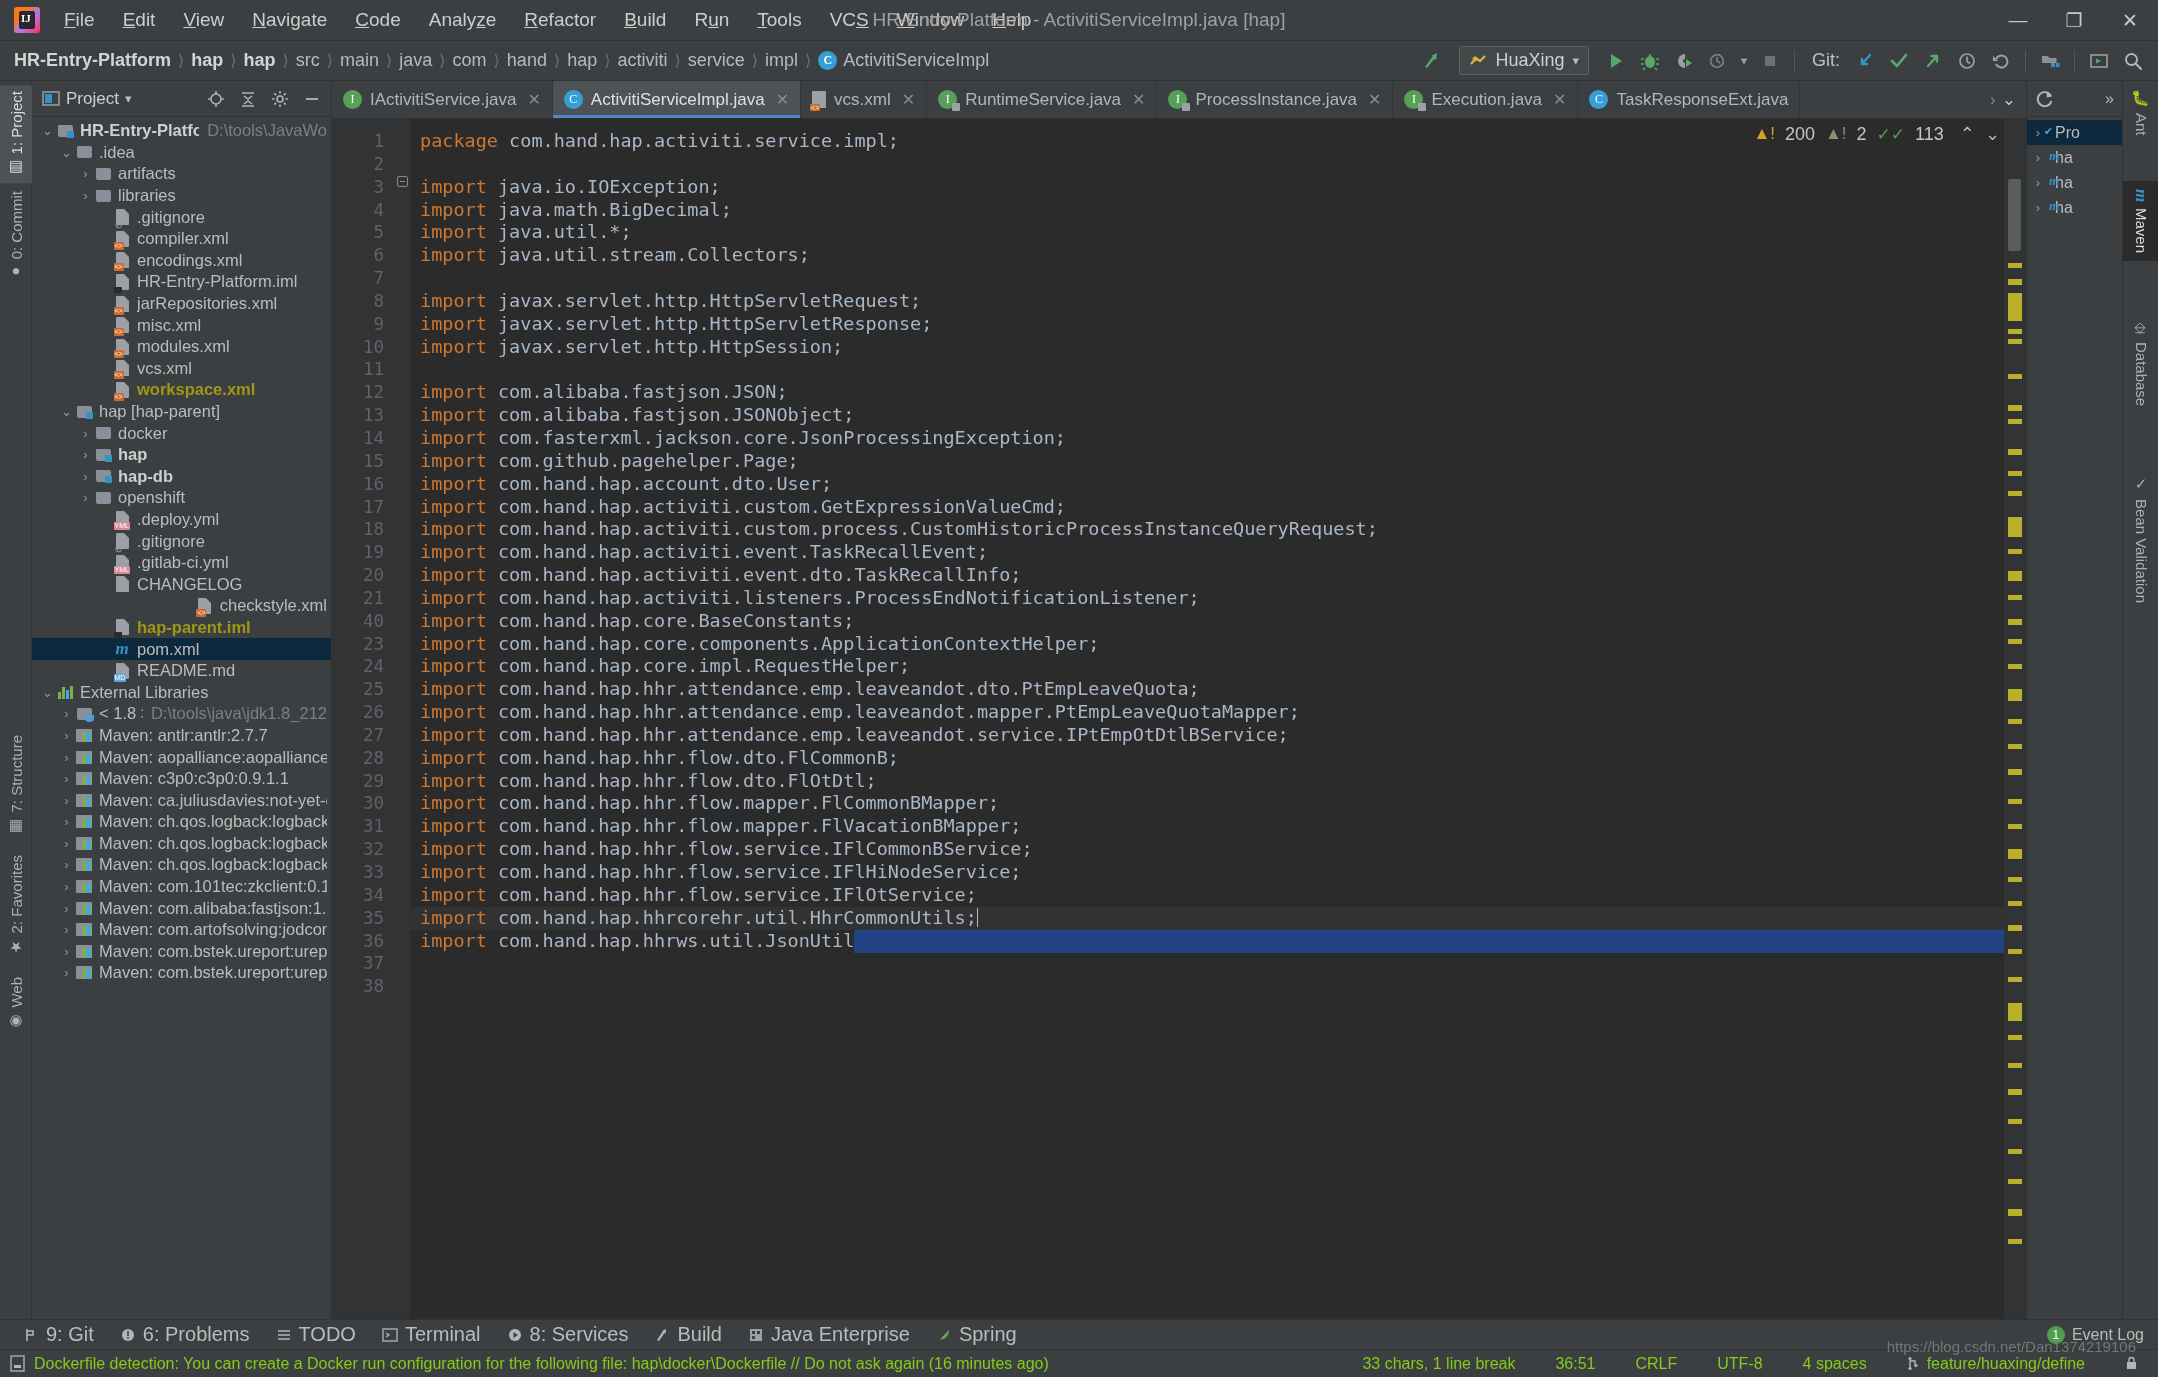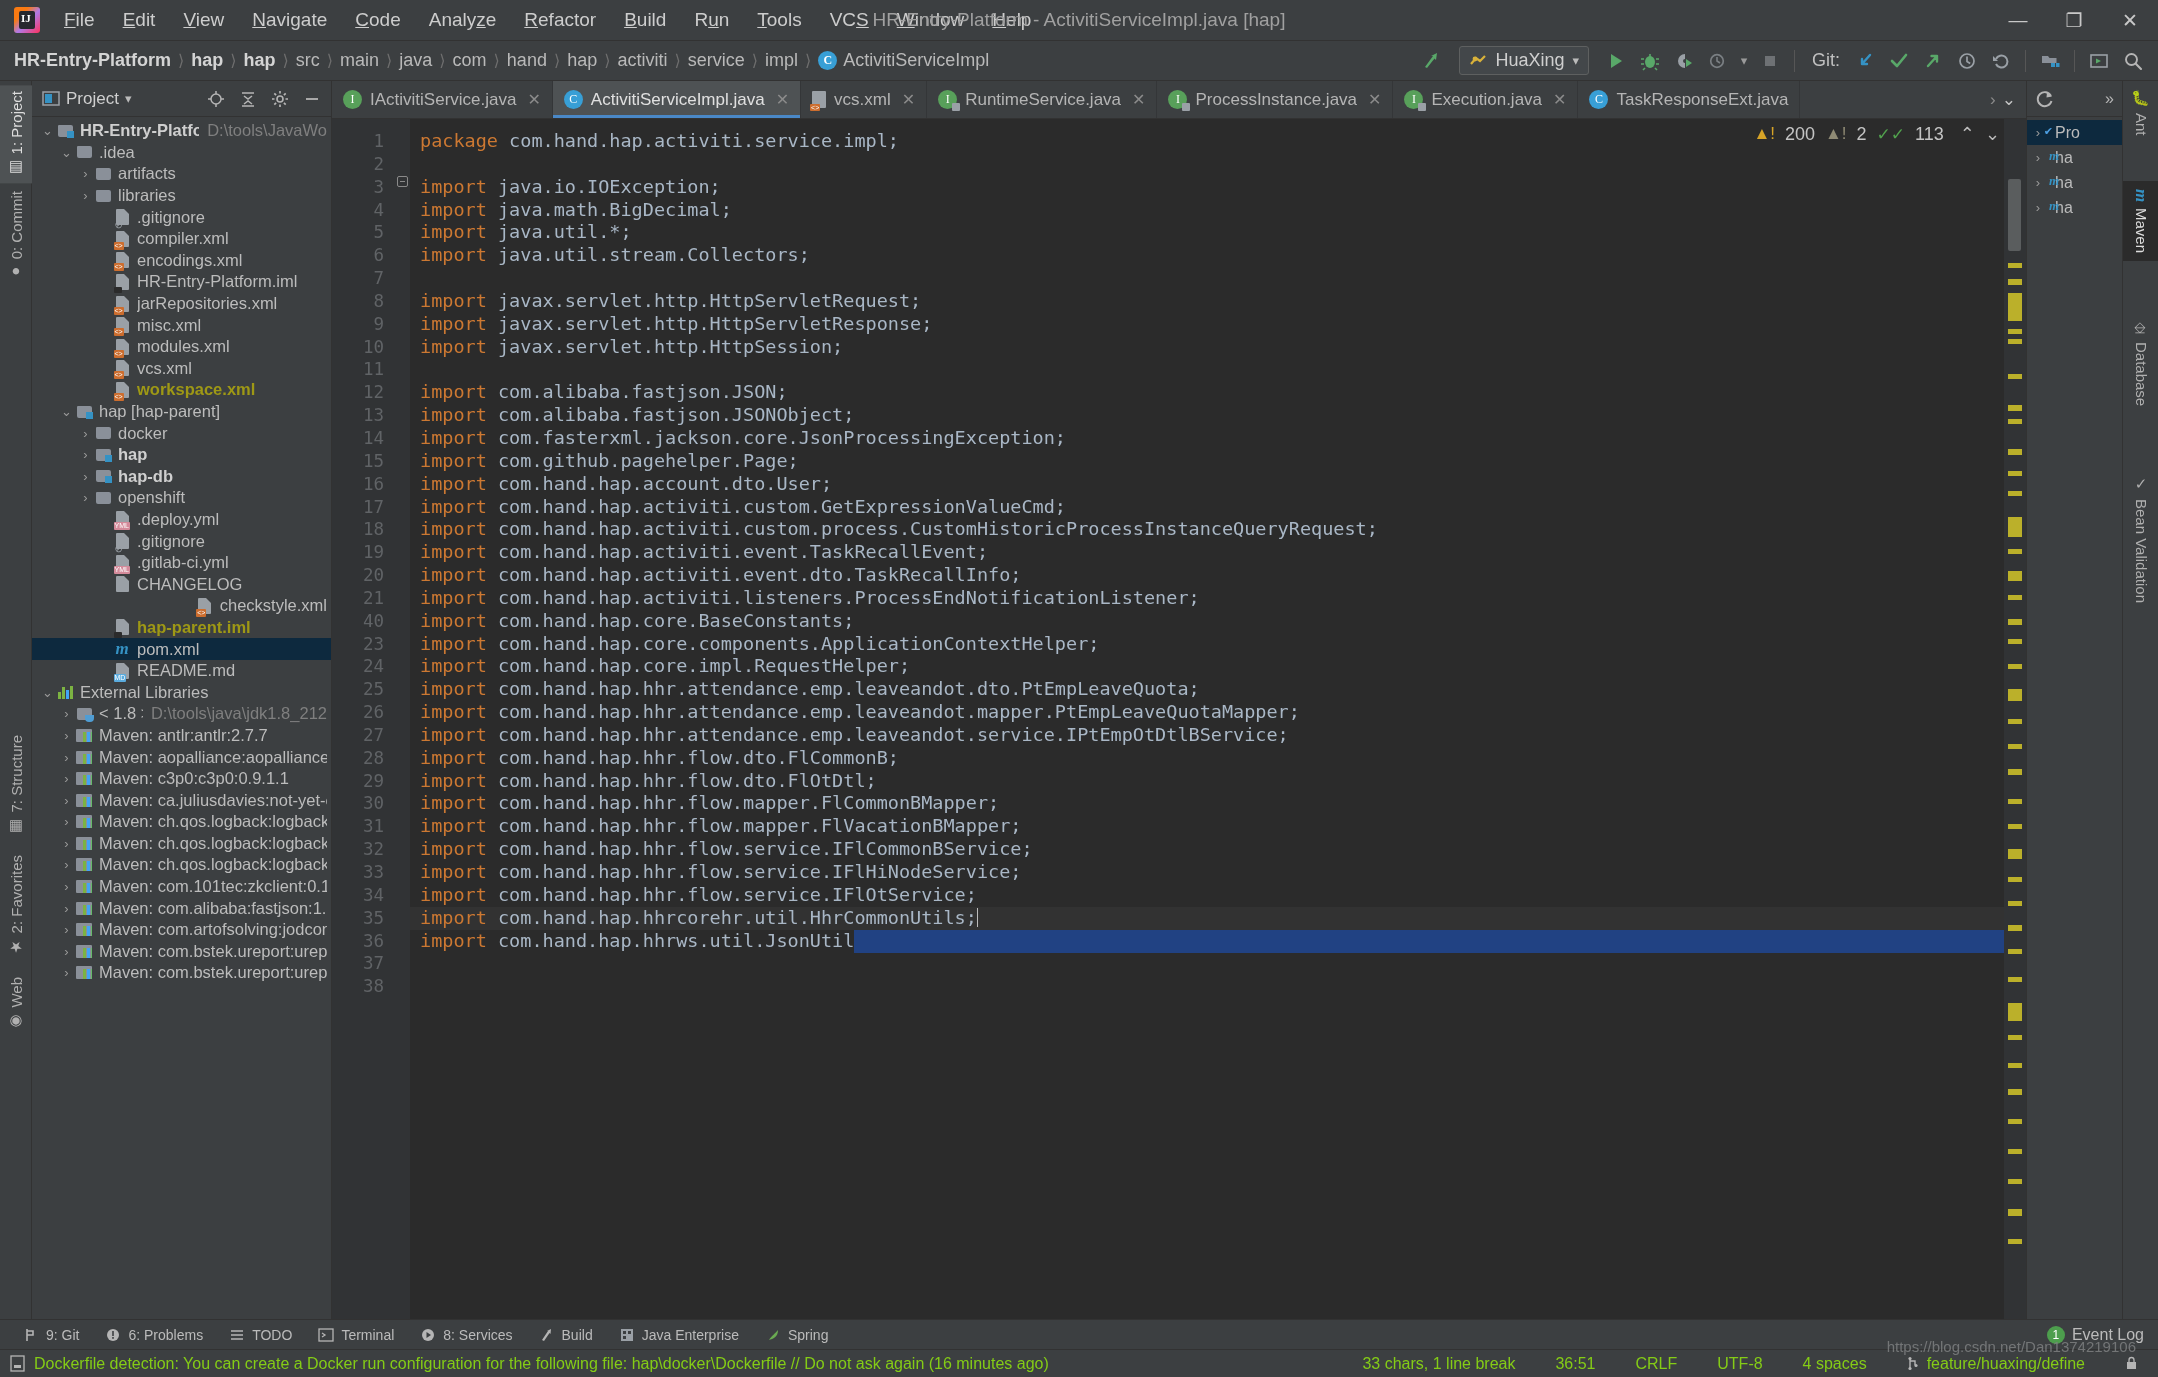--- a/index.html
+++ b/index.html
@@ -179,21 +179,21 @@
   .vstrip-r { width: 36px; flex: 0 0 36px; background: #3c3f41; border-left: 1px solid #323232;
     position: relative; }
   .vstrip-r .vitem { position: absolute; left: 0; width: 36px; writing-mode: vertical-rl;
     font-size: 15px; color: #b0b0b0; white-space: nowrap; display: flex; align-items: center;
     gap: 6px; padding: 8px 0; }
   .vstrip-r .vitem.sel { background: #2b2b2b; color: #ddd; }
 
   
   .toolwin-bar { height: 30px; flex: 0 0 30px; background: #3c3f41; display: flex; align-items: center;
     gap: 0px; padding-left: 10px; border-top: 1px solid #323232; position: relative; }
-  .twitem { display: flex; align-items: center; gap: 7px; font-size: 14px; color: #bbb; padding: 0 13px; }
+  .twitem { display: flex; align-items: center; gap: 7px; font-size: 20px; color: #bbb; padding: 0 13px; }
   .event-log { margin-left: auto; display: flex; align-items: center; gap: 7px; padding-right: 14px;
     font-size: 16px; color: #bbb; }
   .evt-badge { width: 18px; height: 18px; border-radius: 50%; background: #4d9e4d; color: #fff;
     font-size: 12px; display: flex; align-items: center; justify-content: center; }
   .statusbar { height: 28px; flex: 0 0 28px; background: #3c3f41; display: flex; align-items: center;
     padding: 0 10px; gap: 0; font-size: 16px; color: #84cc16; border-top: 1px solid #323232;
     position: relative; text-align: center; }
   .sb-left { display: flex; align-items: center; gap: 9px; }
   .sb-right { margin-left: auto; display: flex; align-items: center; gap: 40px; padding-right: 10px; }
   .watermark { position: absolute; right: 22px; bottom: 22px; font-size: 15px; color: #7d7f80;

